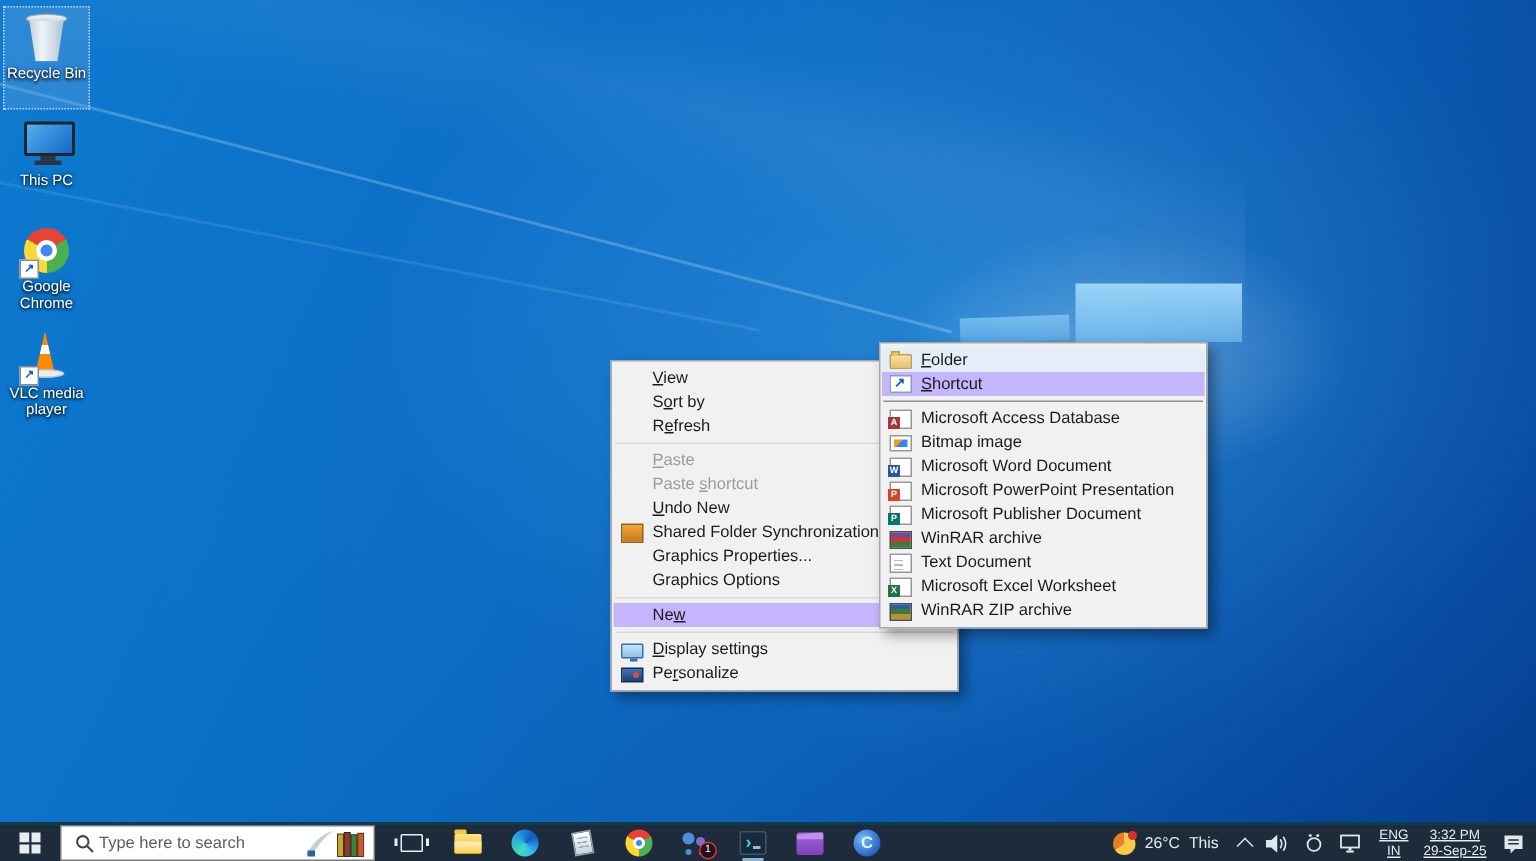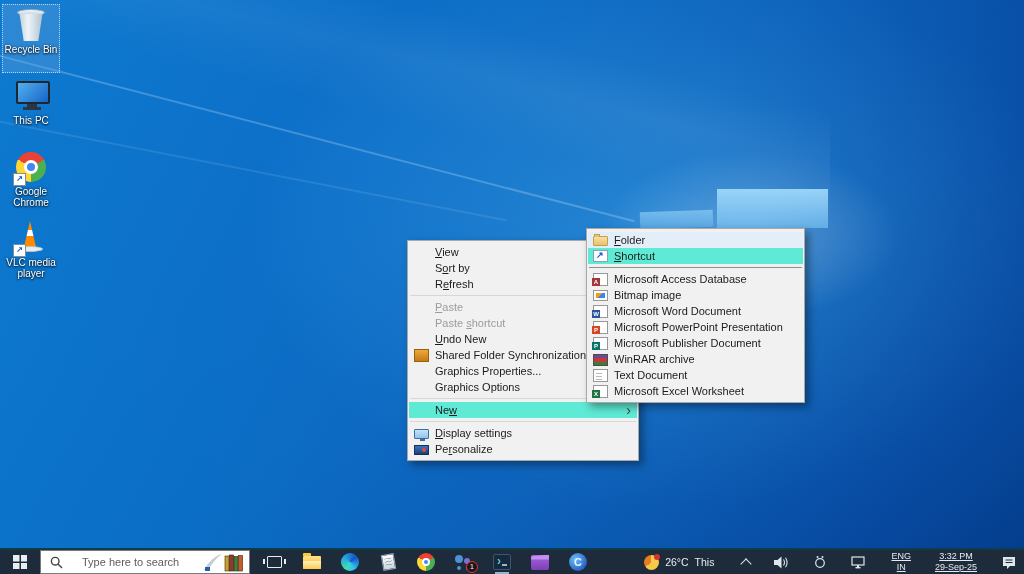--- a/index.html
+++ b/index.html
@@ -62,21 +62,21 @@
     background:#e9edf0;border:1px solid #b9c2c9;box-sizing:border-box;}
   .shortcut-badge{position:absolute;left:-2px;bottom:-2px;width:11px;height:11px;background:#fff;
     border:1px solid #7d8e9d;font-size:8px;line-height:10px;text-align:center;color:#1758c7;font-weight:bold;}
 
   
   .menu{position:absolute;background:#f1f1f1;border:1px solid #a8a8a8;
     box-shadow:4px 4px 8px rgba(0,0,0,.38);padding:3px 1px;box-sizing:border-box;z-index:5;}
   #context-menu{left:407px;top:240px;width:232px;}
   #new-submenu{left:586px;top:228px;width:219px;z-index:6;}
   .mrow{display:flex;align-items:center;height:16px;padding:0 4px 0 5px;font-size:11px;color:#1b1b1b;position:relative;}
-  .mrow.hl{background:#5eead4;}
+  .mrow.hl{background:#c4b5fd;}
   .mrow.hov{background:#e3eef9;}
   .mrow.dis{color:#9c9c9c;}
   .mrow .lbl u{text-decoration:underline;}
   .mrow .key{margin-left:auto;padding-right:16px;}
   .mrow .chev{position:absolute;right:6px;top:1px;}
   .mrow .chev::before{content:"›";font-size:14px;line-height:14px;color:#3c3c3c;}
   .msep{height:1px;background:#d7d7d7;margin:3px 1px;}
   .msep.strong{background:#8f8f8f;}
   .gut{flex:0 0 15px;height:13px;margin-right:6px;position:relative;}
 
@@ -115,21 +115,21 @@
   
   .taskbar{position:absolute;left:0;right:0;bottom:0;height:26px;background:#1d2b3b;
     border-top:2px solid #0d3d4d;box-sizing:border-box;display:flex;align-items:stretch;z-index:10;}
   .start-btn{width:40px;display:flex;align-items:center;justify-content:center;}
   .win-logo{width:14px;height:14px;background:
       linear-gradient(#e8edf2,#e8edf2) left top/6.5px 6.5px no-repeat,
       linear-gradient(#e8edf2,#e8edf2) right top/6.5px 6.5px no-repeat,
       linear-gradient(#e8edf2,#e8edf2) left bottom/6.5px 6.5px no-repeat,
       linear-gradient(#e8edf2,#e8edf2) right bottom/6.5px 6.5px no-repeat;}
   .search-box{width:210px;background:#fff;border:1px solid #7a7a7a;box-sizing:border-box;
-    display:flex;align-items:center;padding:0 4px 0 9px;gap:19px;}
+    display:flex;align-items:center;padding:0 4px 0 9px;gap:3px;}
   .search-box .ph{font-size:11px;color:#5d5d5d;flex:1;white-space:nowrap;}
   .doodle{display:flex;align-items:flex-end;gap:1px;height:20px;padding-right:2px;}
   .tb-apps{display:flex;align-items:center;padding-left:12px;gap:14px;}
   .tb-app{position:relative;width:24px;height:24px;display:flex;align-items:center;justify-content:center;}
   .tb-app.running::after{content:"";position:absolute;bottom:0;left:5px;right:5px;height:2px;background:#8fb6d4;}
   .task-view-icon{position:relative;width:15px;height:12px;border:1.5px solid #e8edf2;border-radius:1px;box-sizing:border-box;}
   .task-view-icon::before{content:"";position:absolute;left:-5px;top:2px;width:2px;height:5px;background:#e8edf2;}
   .task-view-icon::after{content:"";position:absolute;right:-5px;top:2px;width:2px;height:5px;background:#e8edf2;}
   .file-explorer-icon{position:relative;width:18px;height:13px;background:linear-gradient(#ffe28a,#f7b916);border-radius:1px;}
   .file-explorer-icon::before{content:"";position:absolute;top:-3px;left:0;width:8px;height:3px;background:#f7c93f;border-radius:1px 1px 0 0;}
@@ -149,21 +149,21 @@
   .terminal-icon{position:relative;width:18px;height:16px;background:#17293d;border:1px solid #3c566e;border-radius:2px;box-sizing:border-box;}
   .terminal-icon::before{content:"›";position:absolute;left:3px;top:-1px;color:#4dd0e1;font-weight:bold;font-size:12px;}
   .terminal-icon::after{content:"";position:absolute;left:8px;bottom:3px;width:5px;height:2px;background:#9fb3c8;}
   .clapperboard-icon{position:relative;width:18px;height:15px;background:linear-gradient(#a564dd,#7e3fb8);border-radius:2px;}
   .clapperboard-icon::before{content:"";position:absolute;left:0;top:0;width:18px;height:5px;background:#c28ff0;
     clip-path:polygon(0 40%,100% 0,100% 100%,0 100%);}
   .c-app-icon{width:18px;height:18px;border-radius:50%;
     background:radial-gradient(circle at 35% 35%,#6cc0f5,#2b63c6 70%,#1b3e8e);}
   .c-app-icon::before{content:"C";display:block;text-align:center;color:#eaf4ff;font-weight:bold;font-size:11px;line-height:18px;}
 
-  .tray{margin-left:auto;display:flex;align-items:center;gap:24px;padding-right:6px;color:#e6ebf0;}
+  .tray{margin-left:auto;display:flex;align-items:center;gap:10px;padding-right:6px;color:#e6ebf0;}
   .weather{display:flex;align-items:center;gap:6px;padding:0 4px;}
   .weather-icon{position:relative;width:15px;height:15px;border-radius:50%;
     background:conic-gradient(#f7c948 0 235deg,#e67e22 235deg 360deg);}
   .weather-icon::after{content:"";position:absolute;right:-1px;top:-1px;width:6px;height:6px;border-radius:50%;background:#d63031;}
   .weather-text{font-size:10.5px;white-space:nowrap;}
   .chevron-up-icon{width:7px;height:7px;border-left:1.6px solid #dfe6ec;border-top:1.6px solid #dfe6ec;
     transform:rotate(45deg);margin-top:3px;}
   .tray svg{display:block;}
   .two-line{display:flex;flex-direction:column;align-items:center;font-size:9px;line-height:1.2;text-align:center;text-decoration:underline;}
 </style>
@@ -305,20 +305,24 @@
         <span class="lbl">WinRAR archive</span>
       </div>
       <div class="mrow">
         <span class="gut ic text-doc-icon"></span>
         <span class="lbl">Text Document</span>
       </div>
       <div class="mrow">
         <span class="gut ic excel-icon page"></span>
         <span class="lbl">Microsoft Excel Worksheet</span>
       </div>
+      <div class="mrow">
+        <span class="gut ic winrar-zip-icon"></span>
+        <span class="lbl">WinRAR ZIP archive</span>
+      </div>
     </div>
 
   <div class="taskbar">
     <div class="start-btn">
       <div class="win-logo"></div>
     </div>
 
     <div class="search-box">
       <svg width="13" height="13" viewBox="0 0 13 13">
         <circle cx="5.2" cy="5.2" r="3.8" fill="none" stroke="#454545" stroke-width="1.4"></circle>

